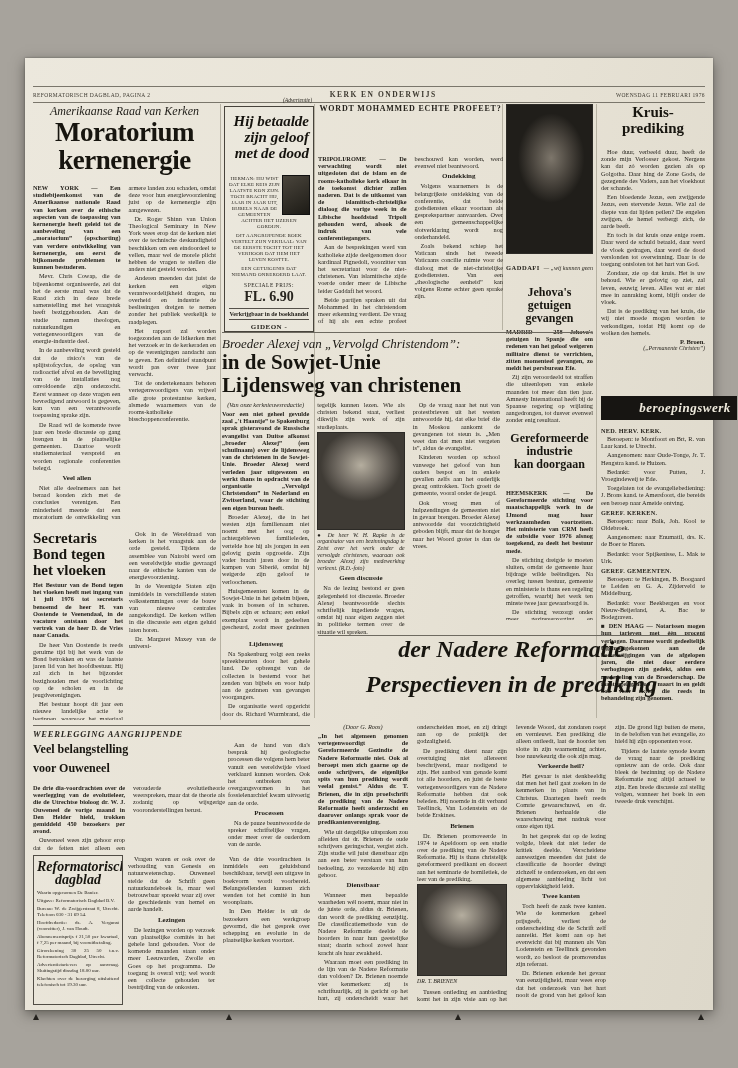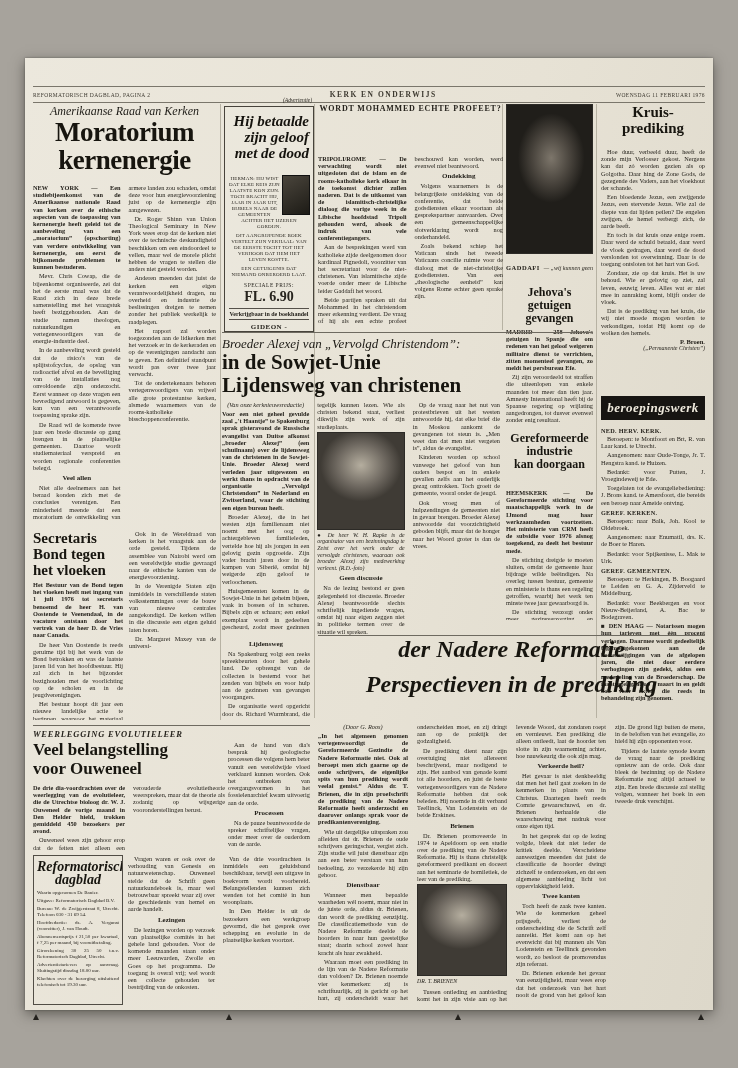--- a/index.html
+++ b/index.html
@@ -30,21 +30,21 @@
   .morat-hl{font-size:27px;line-height:28px;text-align:center;letter-spacing:-.5px;}
   .toen-kick{font-size:8px;font-weight:bold;text-align:center;letter-spacing:.8px;}
   .toen-hl{font-size:17px;line-height:18px;text-align:center;}
   .kruis-hl{font-size:15px;line-height:16px;text-align:center;}
   .small-hl{font-size:12px;line-height:13px;text-align:center;}
   .sec-hl{font-size:15px;line-height:16px;}
   .alex-kick{font-style:italic;font-size:13px;color:#1d1b16;}
   .alex-hl{font-size:21px;line-height:23px;}
   .persp-hl{font-style:italic;font-size:24px;line-height:27px;text-align:center;padding-top:8px;}
   .w-kick{font-size:8.5px;font-weight:bold;font-style:italic;letter-spacing:.8px;}
-  .w-hl{font-size:17px;line-height:19px;}
+  .w-hl{font-size:12px;line-height:19px;}
 
   
   .bp{font-size:6.3px;line-height:7.2px;margin:0 0 2px 0;text-align:justify;text-indent:6px;}
   .bp.lead{font-weight:bold;text-indent:0;}
   .bp.note{font-weight:bold;text-indent:0;}
   .subhead{font-size:7px;font-weight:bold;text-align:center;margin:3px 0 2px;}
   .byline{font-size:6.3px;font-style:italic;text-align:center;margin:0 0 2px;}
   .photocap{font-size:5.8px;line-height:6.6px;font-style:italic;margin:1px 0 3px;text-align:justify;}
   .chead{font-size:6.2px;font-weight:bold;margin:3px 0 1px;letter-spacing:.3px;}
   .colo-line{font-size:5px;line-height:6px;margin:0 0 2px;text-align:justify;}
@@ -197,21 +197,21 @@
         <p class="bp">Hoe duur, verbeeld duur, heeft de zonde mijn Verlosser gekost. Nergens kan dat zó worden gezien als op Golgotha. Daar hing de Zone Gods, de gezegende des Vaders, aan het vloekhout der schande.</p>
         <p class="bp">Een bloedende Jezus, een zwijgende Jezus, een stervende Jezus. Wie zal de diepte van dat lijden peilen? De engelen zwijgen, de hemel verbergt zich, de aarde beeft.</p>
         <p class="bp">En toch is dat kruis onze enige roem. Daar werd de schuld betaald, daar werd de vloek gedragen, daar werd de dood verslonden tot overwinning. Daar is de toegang ontsloten tot het hart van God.</p>
         <p class="bp">Zondaar, zie op dat kruis. Het is uw behoud. Wie er gelovig op ziet, zal leven, eeuwig leven. Alles wat er niet mee in aanraking komt, blijft onder de vloek.</p>
         <p class="bp">Dat is de prediking van het kruis, die wij niet moede mogen worden te verkondigen, totdat Hij komt op de wolken des hemels.</p>
       </div>
     <div class="sig-name">P. Broen.</div>
     <div class="sig-src">(„Permanente Christen”)</div>
   </div>
 
-  <div class="block banner" style="left:576px;top:338px;width:104px;height:24px;">beroepingswerk</div>
+  <div class="block banner" style="left:576px;top:338px;width:104px;height:24px;padding-left:32px;">beroepingswerk</div>
   <div class="block" style="left:576px;top:366px;width:104px;height:294px;font-size:5.8px;">
       <div class="chead">NED. HERV. KERK.</div>
       <p class="bp">Beroepen: te Montfoort en Brt, R. van Laar kand. te Utrecht.</p>
       <p class="bp">Aangenomen: naar Oude-Tonge, Jr. T. Hengstra kand. te Huizen.</p>
       <p class="bp">Bedankt: voor Putten, J. Vroegindeweij te Ede.</p>
       <p class="bp">Toegelaten tot de evangeliebediening: J. Brons kand. te Amersfoort, die bereids een beroep naar Ameide ontving.</p>
       <div class="chead">GEREF. KERKEN.</div>
       <p class="bp">Beroepen: naar Balk, Joh. Kool te Oldebroek.</p>
       <p class="bp">Aangenomen: naar Enumatil, drs. K. de Boer te Haren.</p>
       <p class="bp">Bedankt: voor Spijkenisse, L. Mak te Urk.</p>
@@ -266,21 +266,21 @@
       <div class="subhead">Verkeerde heil?</div>
       <p class="bp">Het gevaar is niet denkbeeldig dat men het heil gaat zoeken in de kenmerken in plaats van in Christus. Daartegen heeft reeds Comrie gewaarschuwd, en dr. Brienen herhaalde die waarschuwing met nadruk voor onze eigen tijd.</p>
       <p class="bp">In het gesprek dat op de lezing volgde, bleek dat niet ieder de kritiek deelde. Verscheidene aanwezigen meenden dat juist de classificatie de hoorder dwingt zichzelf te onderzoeken, en dat een algemene aanbieding licht tot oppervlakkigheid leidt.</p>
       <div class="subhead">Twee kanten</div>
       <p class="bp">Toch heeft de zaak twee kanten. Wie de kenmerken geheel prijsgeeft, verliest de onderscheiding die de Schrift zelf aanreikt. Het komt aan op het evenwicht dat bij mannen als Van Lodenstein en Teellinck gevonden wordt, zo besloot de promovendus zijn referaat.</p>
       <p class="bp">Dr. Brienen erkende het gevaar van eenzijdigheid, maar wees erop dat het onderzoek van het hart nooit de grond van het geloof kan zijn. De grond ligt buiten de mens, in de beloften van het evangelie, zo hield hij zijn opponenten voor.</p>
       <p class="bp">Tijdens de laatste synode kwam de vraag naar de prediking opnieuw aan de orde. Ook daar bleek de bezinning op de Nadere Reformatie nog altijd actueel te zijn. Een brede discussie zal stellig volgen, wanneer het boek in een tweede druk verschijnt.</p>
     </div>
 
   <div class="hrule" style="left:8px;top:667px;width:277px;"></div>
-  <div class="block w-kick" style="left:8px;top:671px;width:277px;height:10px;">WEERLEGGING EVOLUTIELEER</div>
+  <div class="block w-kick" style="left:8px;top:671px;width:277px;height:10px;">WEERLEGGING AANGRIJPENDE</div>
   <div class="block" style="left:8px;top:682px;width:192px;height:42px;">
     <div class="hl w-hl">Veel belangstelling</div>
     <div class="hl w-hl">voor Ouweneel</div>
   </div>
   <div class="block" style="left:203px;top:683px;width:82px;height:112px;">
       <p class="bp">Aan de hand van dia's besprak hij geologische processen die volgens hem beter vanuit een wereldwijde vloed verklaard kunnen worden. Ook het ontbreken van overgangsvormen in het fossielenarchief kwam uitvoerig aan de orde.</p>
       <div class="subhead">Processen</div>
       <p class="bp">Na de pauze beantwoordde de spreker schriftelijke vragen, onder meer over de ouderdom van de aarde.</p>
     </div>
   <div class="block cols2" style="left:8px;top:726px;width:192px;height:69px;">

